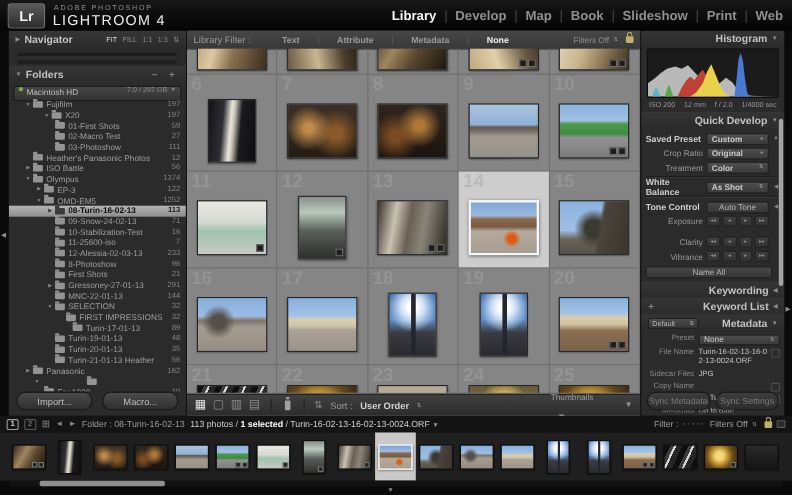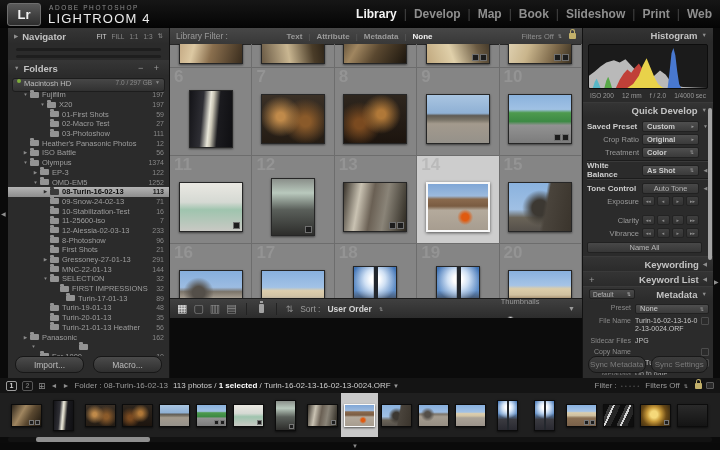--- a/index.html
+++ b/index.html
@@ -45,24 +45,24 @@
   .tlabel{white-space:nowrap;overflow:hidden;text-overflow:ellipsis;flex:1;}
   .tcount{margin-left:4px;color:#878787;font-size:7px;flex:none;}
   .tsel{background:linear-gradient(#b4b4b4,#8d8d8d);color:#0d0d0d;font-weight:bold;}
   .tsel .tcount{color:#1c1c1c;}
   .tsel .fico,.tsel .fico::before{background:#3a3a3a;}
   .tsel .arr{color:#2a2a2a;}
   #lp-buttons{position:absolute;bottom:5px;left:7px;right:7px;display:flex;gap:9px;}
   .lbtn{flex:1;height:15px;border-radius:8px;background:linear-gradient(#4b4b4b,#2f2f2f);border:1px solid #171717;
         color:#bcbcbc;font-size:8.5px;display:flex;align-items:center;justify-content:center;}
   
-  #center{position:absolute;left:170px;top:28px;width:412px;height:290px;background:#858585;overflow:hidden;}
+  #center{position:absolute;left:170px;top:28px;width:412px;height:350px;background:#858585;overflow:hidden;}
   #libfilter{position:absolute;left:0;top:0;right:0;height:16px;background:linear-gradient(#474747,#383838);
              border-bottom:1px solid #262626;display:flex;align-items:center;padding:0 6px;font-size:8.5px;color:#9a9a9a;}
-  #lf-tabs{position:absolute;left:46%;transform:translateX(-50%);display:flex;gap:6px;align-items:center;font-weight:bold;font-size:8px;}
+  #lf-tabs{position:absolute;left:46%;transform:translateX(-50%);display:flex;gap:16px;align-items:center;font-weight:bold;font-size:8px;}
   #lf-tabs .lftab.active{color:#f2f2f2;}
   #lf-tabs .lfsep{color:#5b5b5b;font-weight:normal;}
   #lf-right{margin-left:auto;display:flex;align-items:center;gap:4px;font-size:7.5px;color:#8f8f8f;}
   .lock{width:7px;height:6px;background:#c2b06a;border-radius:1px;position:relative;margin-left:3px;}
   .lock::before{content:"";position:absolute;left:1px;top:-4px;width:3px;height:3px;border:1px solid #c2b06a;border-bottom:none;border-radius:3px 3px 0 0;}
   #photo-grid{position:absolute;left:0;top:16px;right:0;height:314px;overflow:hidden;}
   .grow{display:flex;border-bottom:1px solid #6d6d6d;box-sizing:border-box;}
   .gcell{width:82.4px;flex:none;position:relative;border-right:1px solid #6d6d6d;box-sizing:border-box;overflow:hidden;}
   .gnum{position:absolute;left:4px;top:-1px;font-size:17px;font-weight:bold;color:#949494;}
   .gsel{background:#cdcdcd;} .gsel .gnum{color:#bababa;}

